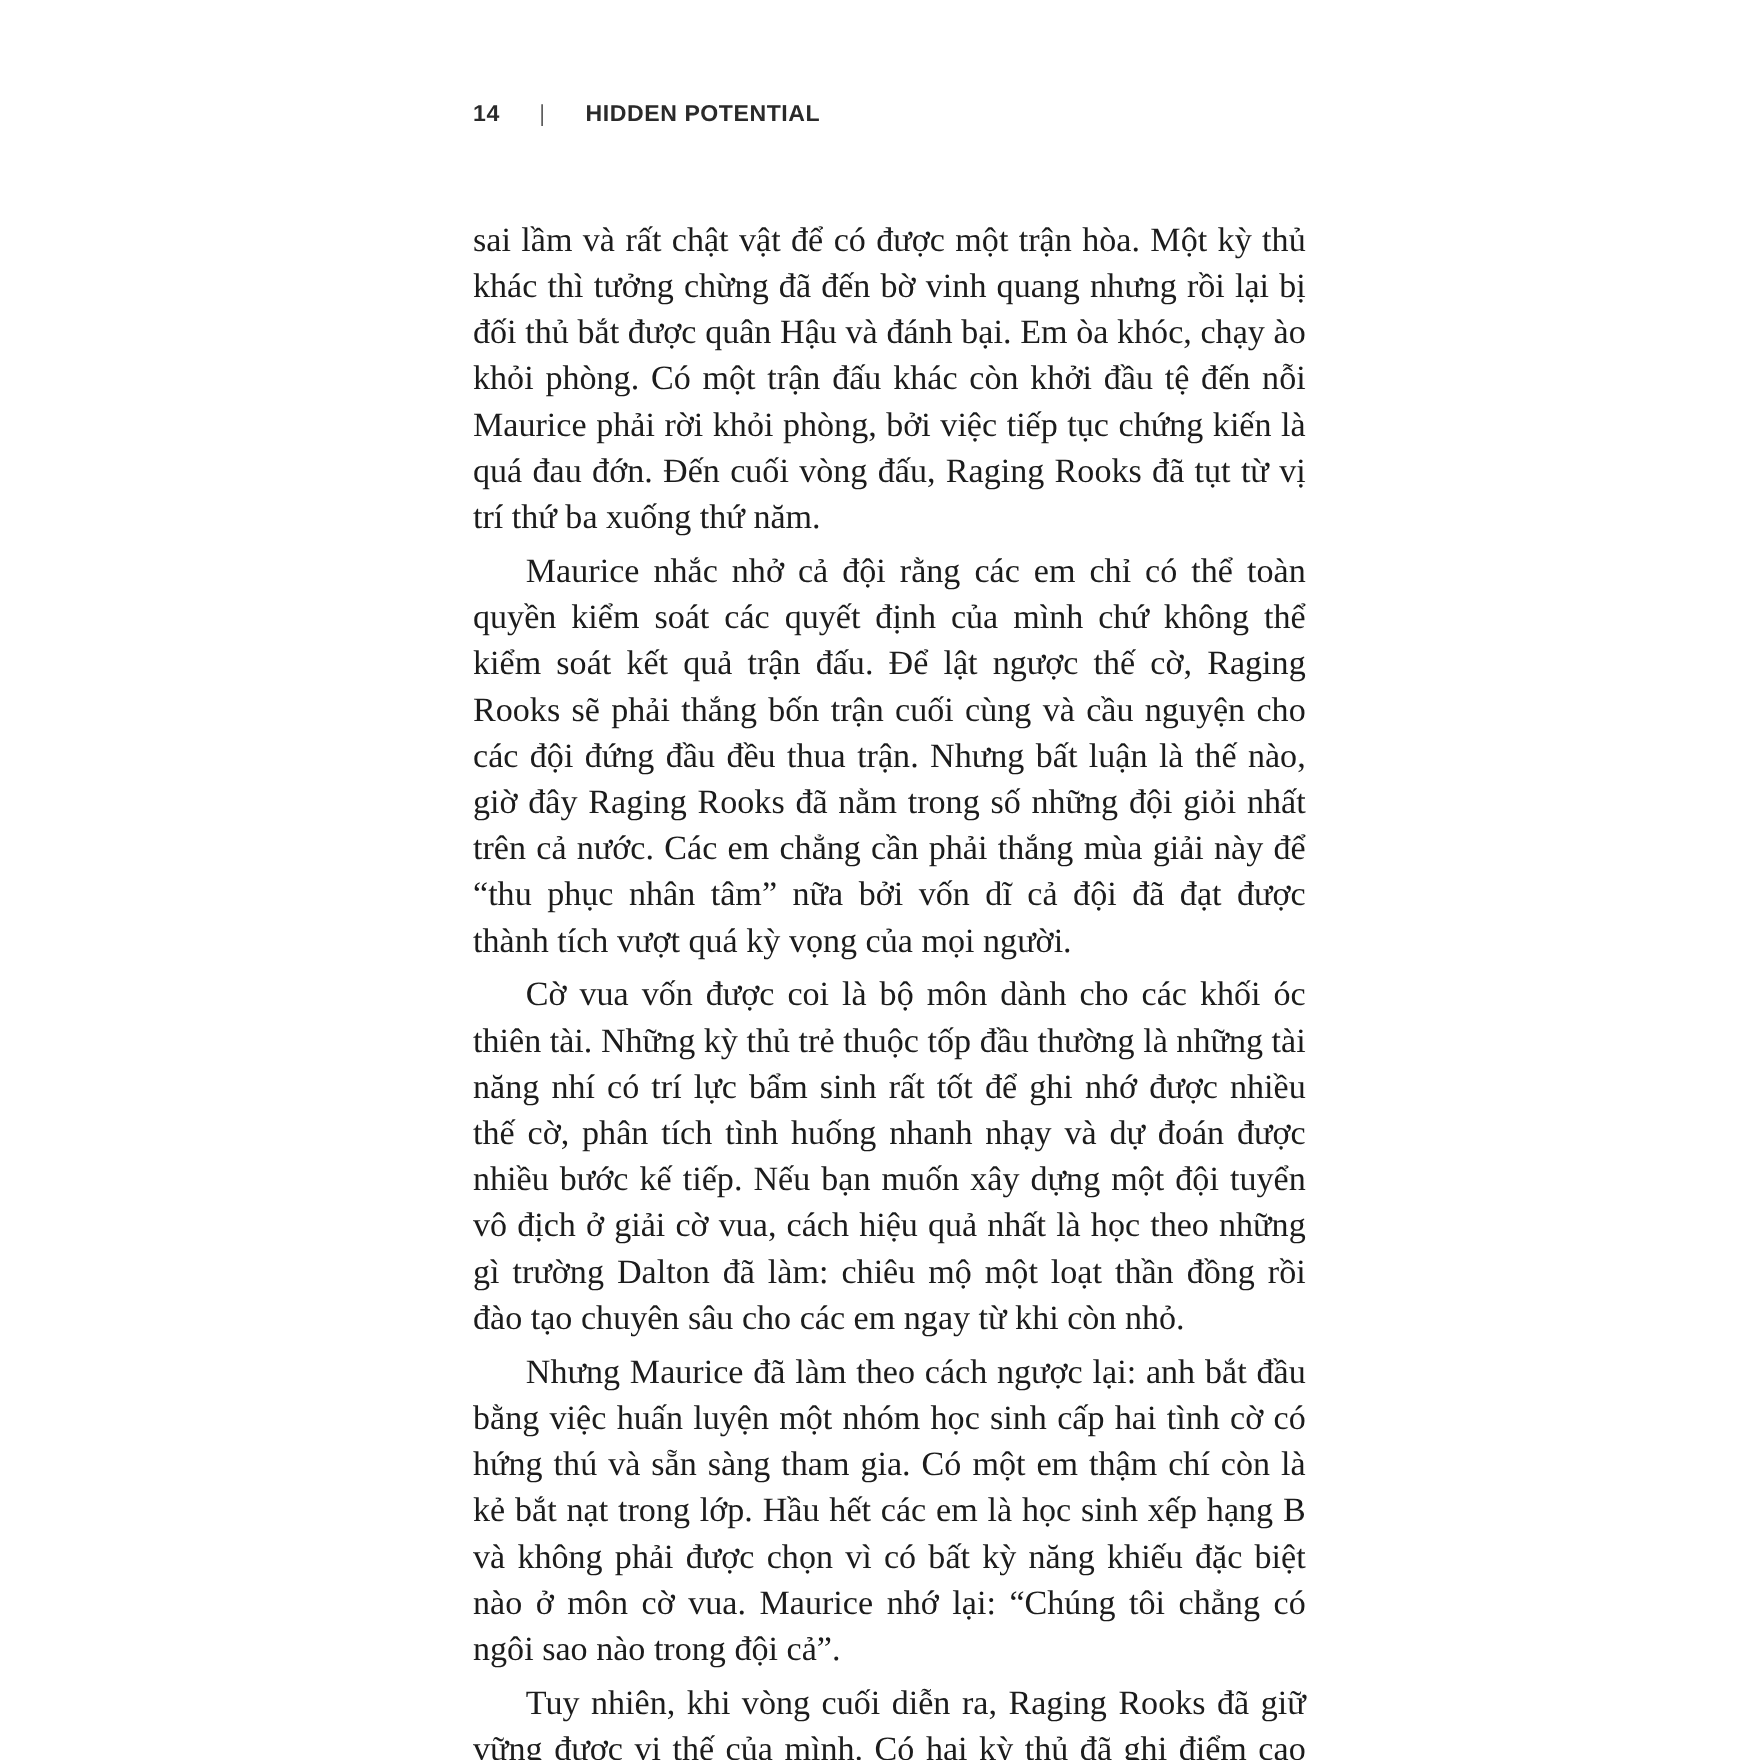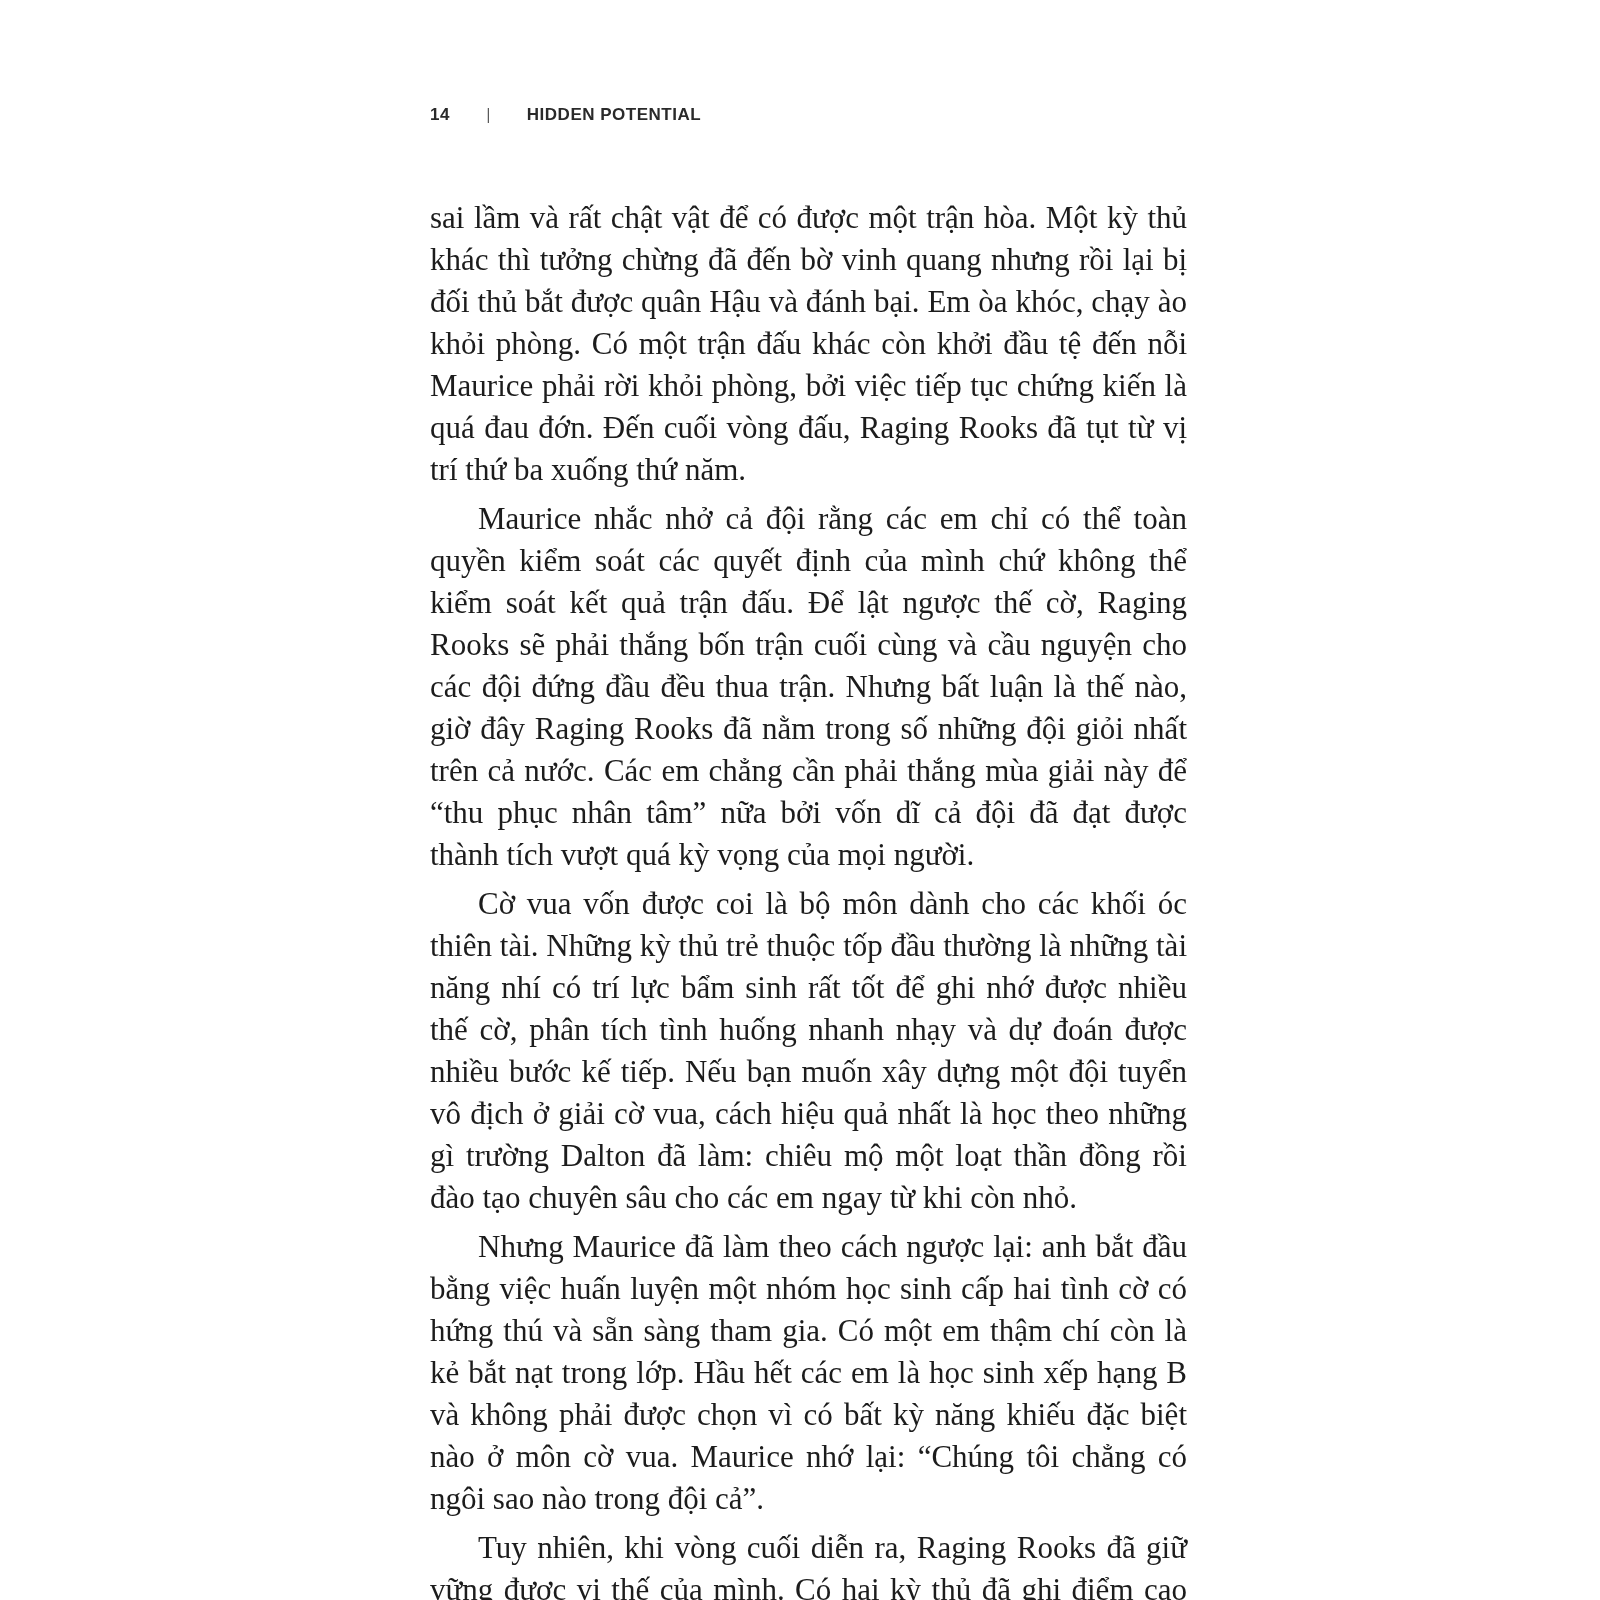--- a/index.html
+++ b/index.html
@@ -10,25 +10,25 @@
   .canvas {
     position: relative;
     width: 1600px;
     height: 1600px;
     background: #ffffff;
     overflow: hidden;
   }
   .page-header {
     position: absolute;
     left: 430px;
-    top: 105px;
+    top: 92px;
     display: flex;
     align-items: baseline;
     font-family: "Liberation Sans", "DejaVu Sans", sans-serif;
-    font-size: 17px;
+    font-size: 21px;
     font-weight: 600;
     color: #2a2a2a;
     letter-spacing: 0.5px;
   }
   .page-number {
     margin-right: 36px;
   }
   .header-sep {
     margin-right: 36px;
     font-weight: 300;

